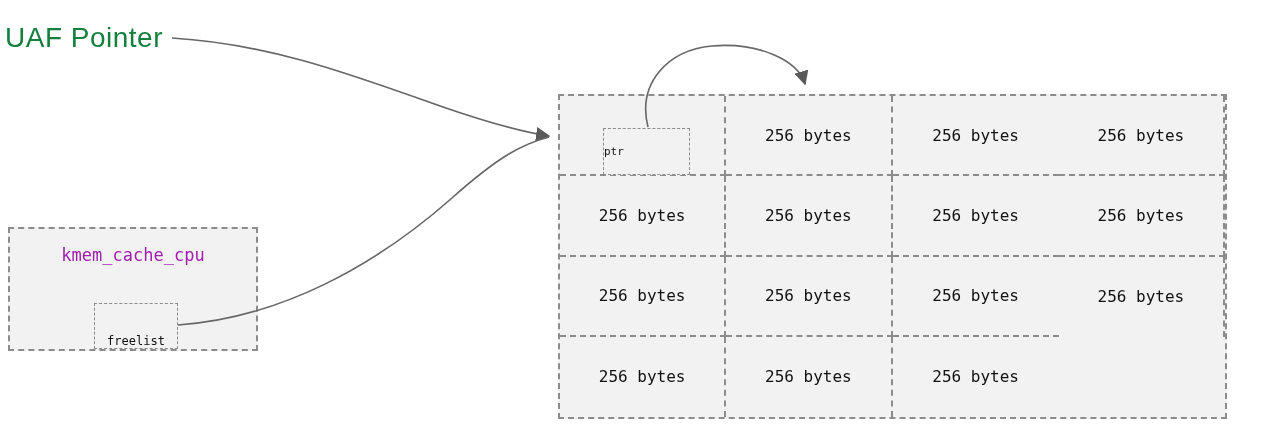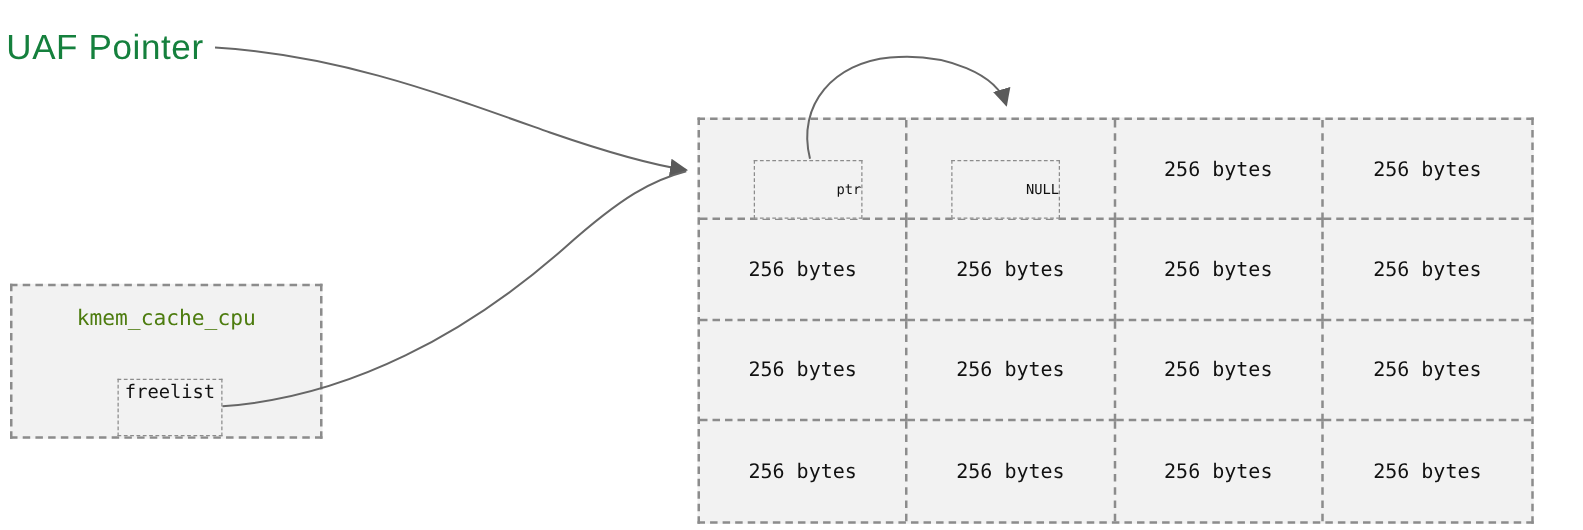--- a/index.html
+++ b/index.html
@@ -17,29 +17,29 @@
     border: 2px dashed #8c8c8c;
   }
 
   .kmem-box {
     position: absolute; left: 8px; top: 227px;
     width: 250px; height: 124px;
   }
   .kmem-title {
     margin-top: 16px; text-align: center;
     font-family: "DejaVu Sans Mono", monospace;
-    font-size: 17px; color: #4d7c0f;
+    font-size: 17px; color: #a21caf;
   }
   .freelist-box {
     position: absolute; left: 84px; top: 74px;
     width: 84px; height: 46px;
     background: #f2f2f2; border: 1.5px dashed #8c8c8c;
-    display: flex; align-items: flex-start; justify-content: center;
+    display: flex; align-items: flex-end; justify-content: center;
     font-family: "DejaVu Sans Mono", monospace;
-    font-size: 15px; color: #111111;
+    font-size: 12px; color: #111111;
   }
 
   .slab-grid {
     position: absolute; left: 558px; top: 94px;
     width: 669px; height: 325px;
     display: grid;
     grid-template-columns: repeat(4, 1fr);
     grid-template-rows: repeat(4, 1fr);
   }
   .cell {
@@ -47,21 +47,21 @@
     display: flex; align-items: center; justify-content: center;
     font-family: "DejaVu Sans Mono", monospace;
     font-size: 16px; color: #111111;
   }
   .cell.br { border-right: 2px dashed #8c8c8c; }
   .cell.bb { border-bottom: 2px dashed #8c8c8c; }
 
   .inner-box {
     position: absolute; bottom: -1px; height: 47px; width: 87px;
     background: #f2f2f2; border: 1.5px dashed #8c8c8c;
-    display: flex; align-items: center; justify-content: flex-end;
+    display: flex; align-items: center; justify-content: flex-start;
     font-family: "DejaVu Sans Mono", monospace;
     font-size: 11px; color: #111111;
   }
   .ptr-pos { left: 43px; }
   .null-pos { left: 35px; }
 
   .arrow-layer {
     position: absolute; left: 0; top: 0;
     width: 1266px; height: 424px;
     pointer-events: none;
@@ -77,25 +77,20 @@
   <div class="freelist-box">
     <span>freelist</span>
   </div>
 </div>
 
 <div class="dashed-box slab-grid">
 
   <div class="cell br bb">
     <div class="inner-box ptr-pos">
       <span>ptr</span>
-    </div>
-  </div>
-  <div class="cell br bb">
-    <div class="inner-box null-pos">
-      <span>NULL</span>
     </div>
   </div>
   <div class="cell br bb">
     <span>256 bytes</span>
   </div>
   <div class="cell bb">
     <span>256 bytes</span>
   </div>
 
   <div class="cell br bb">

